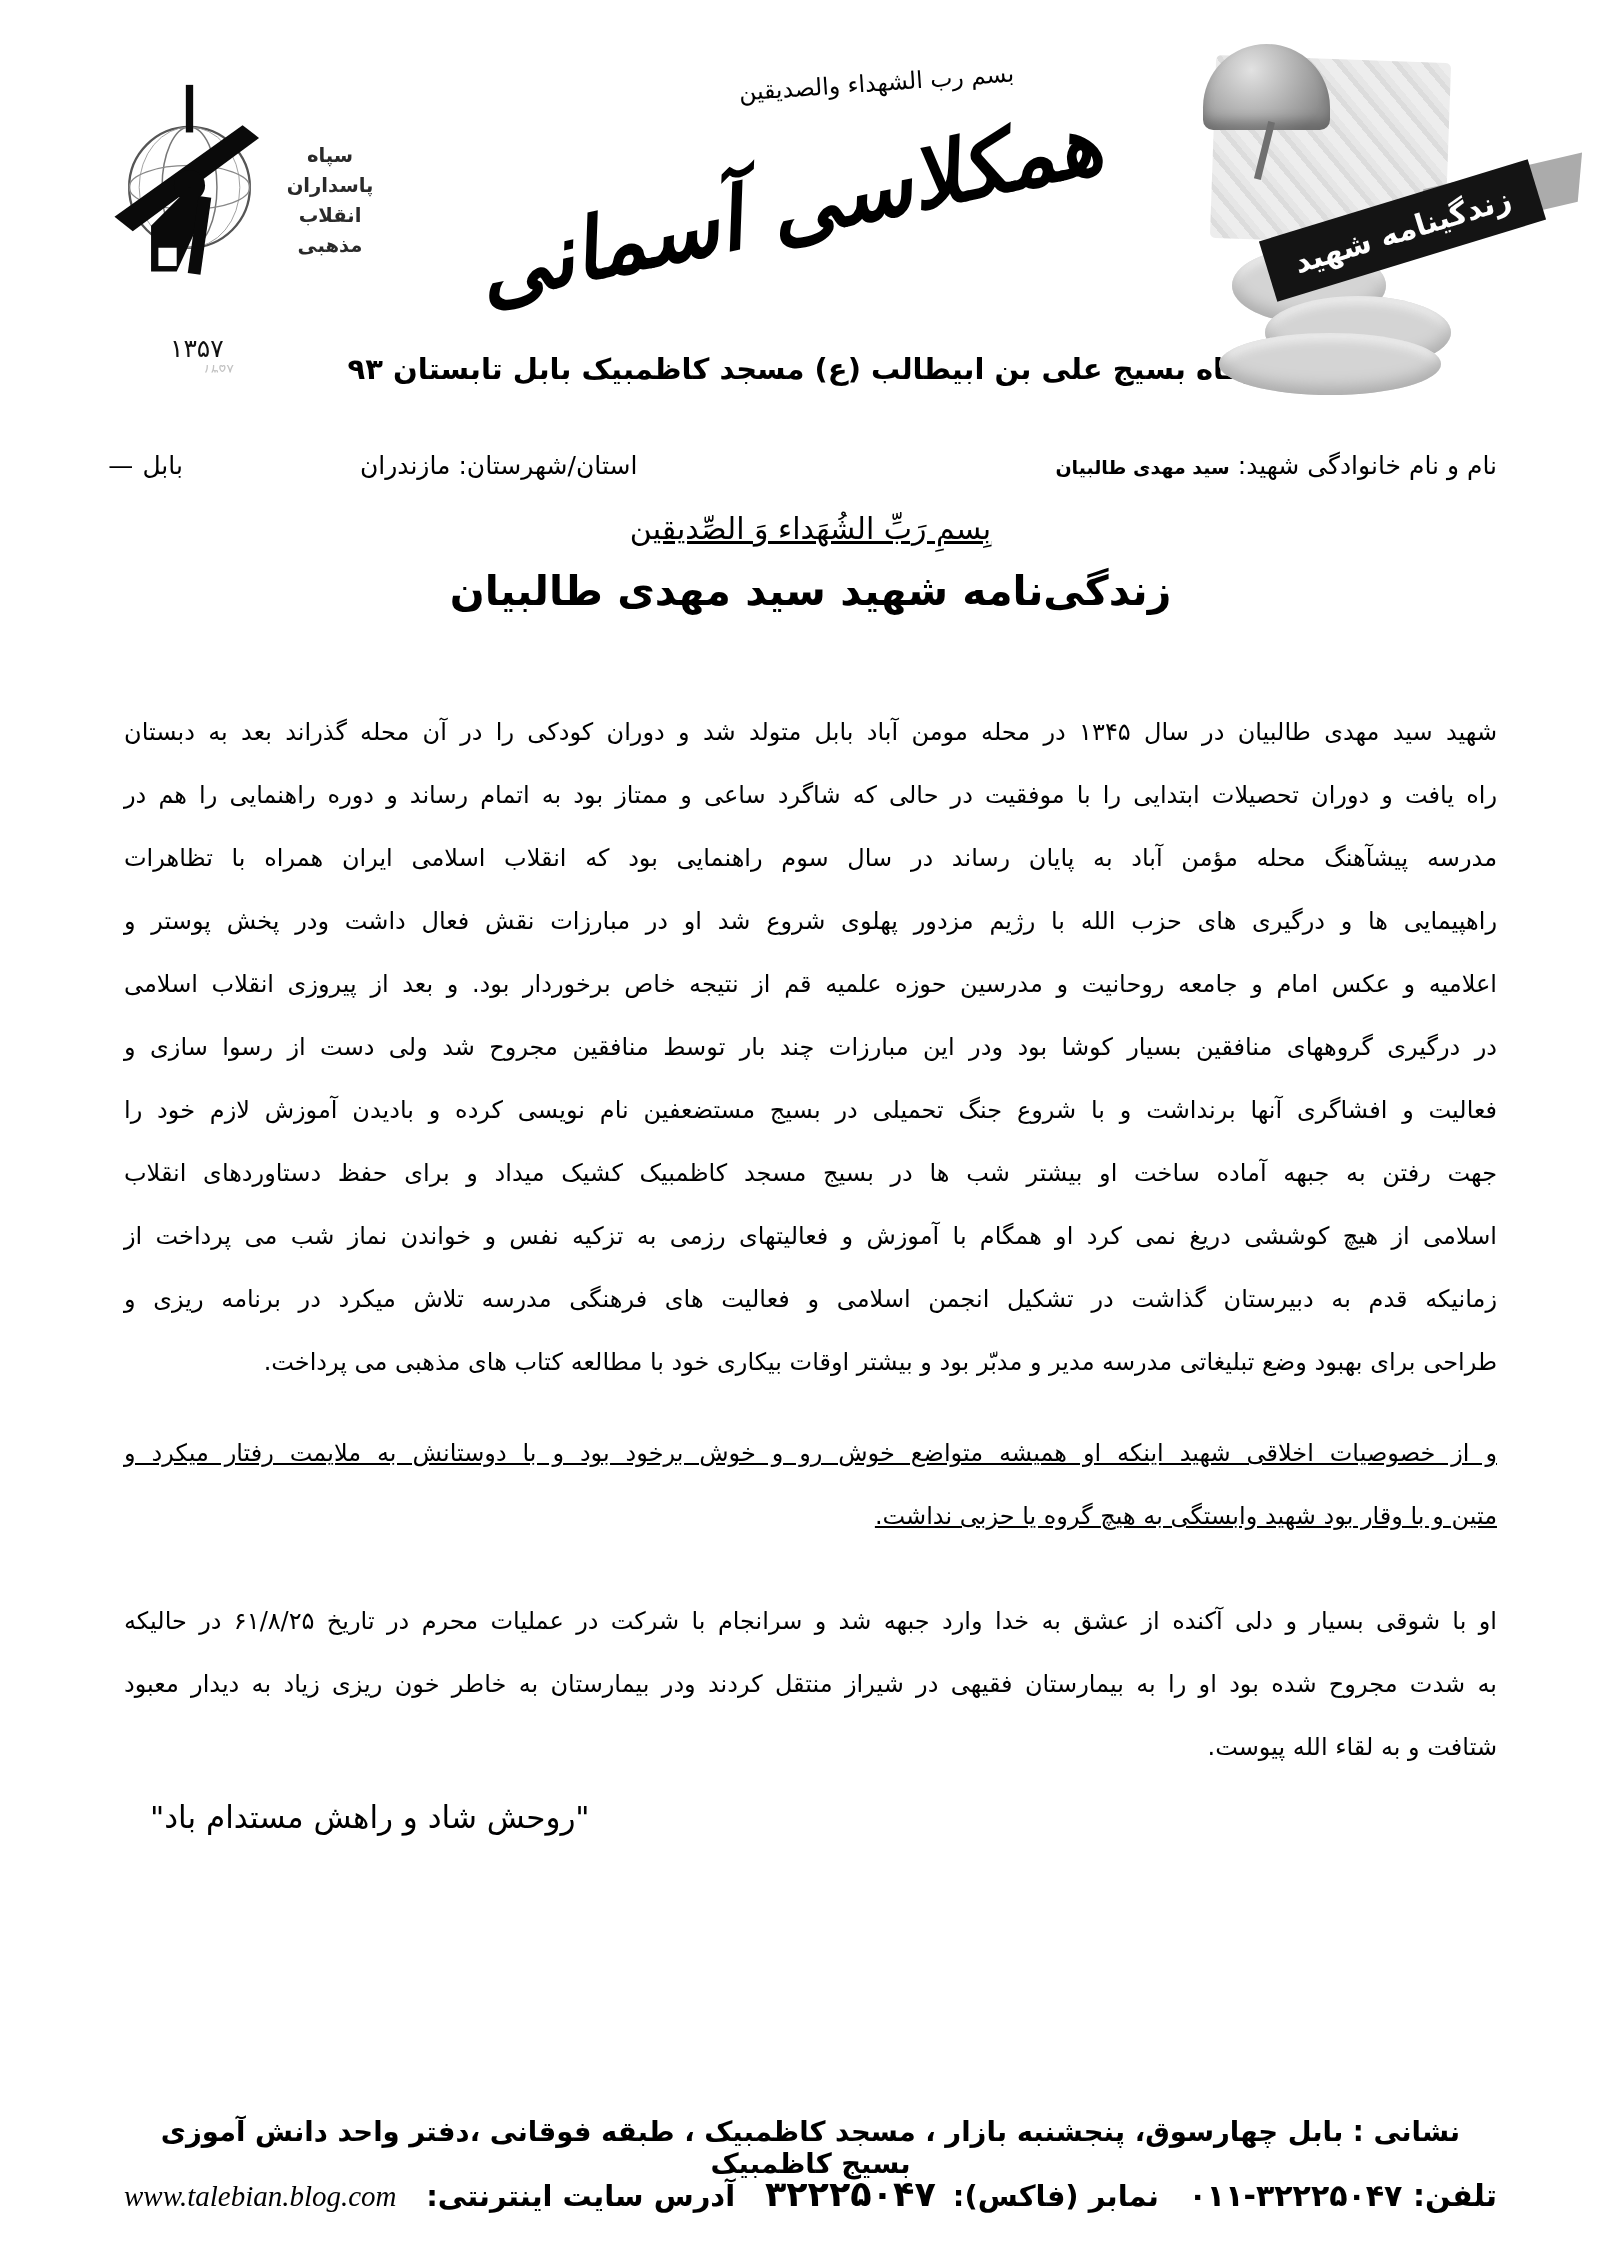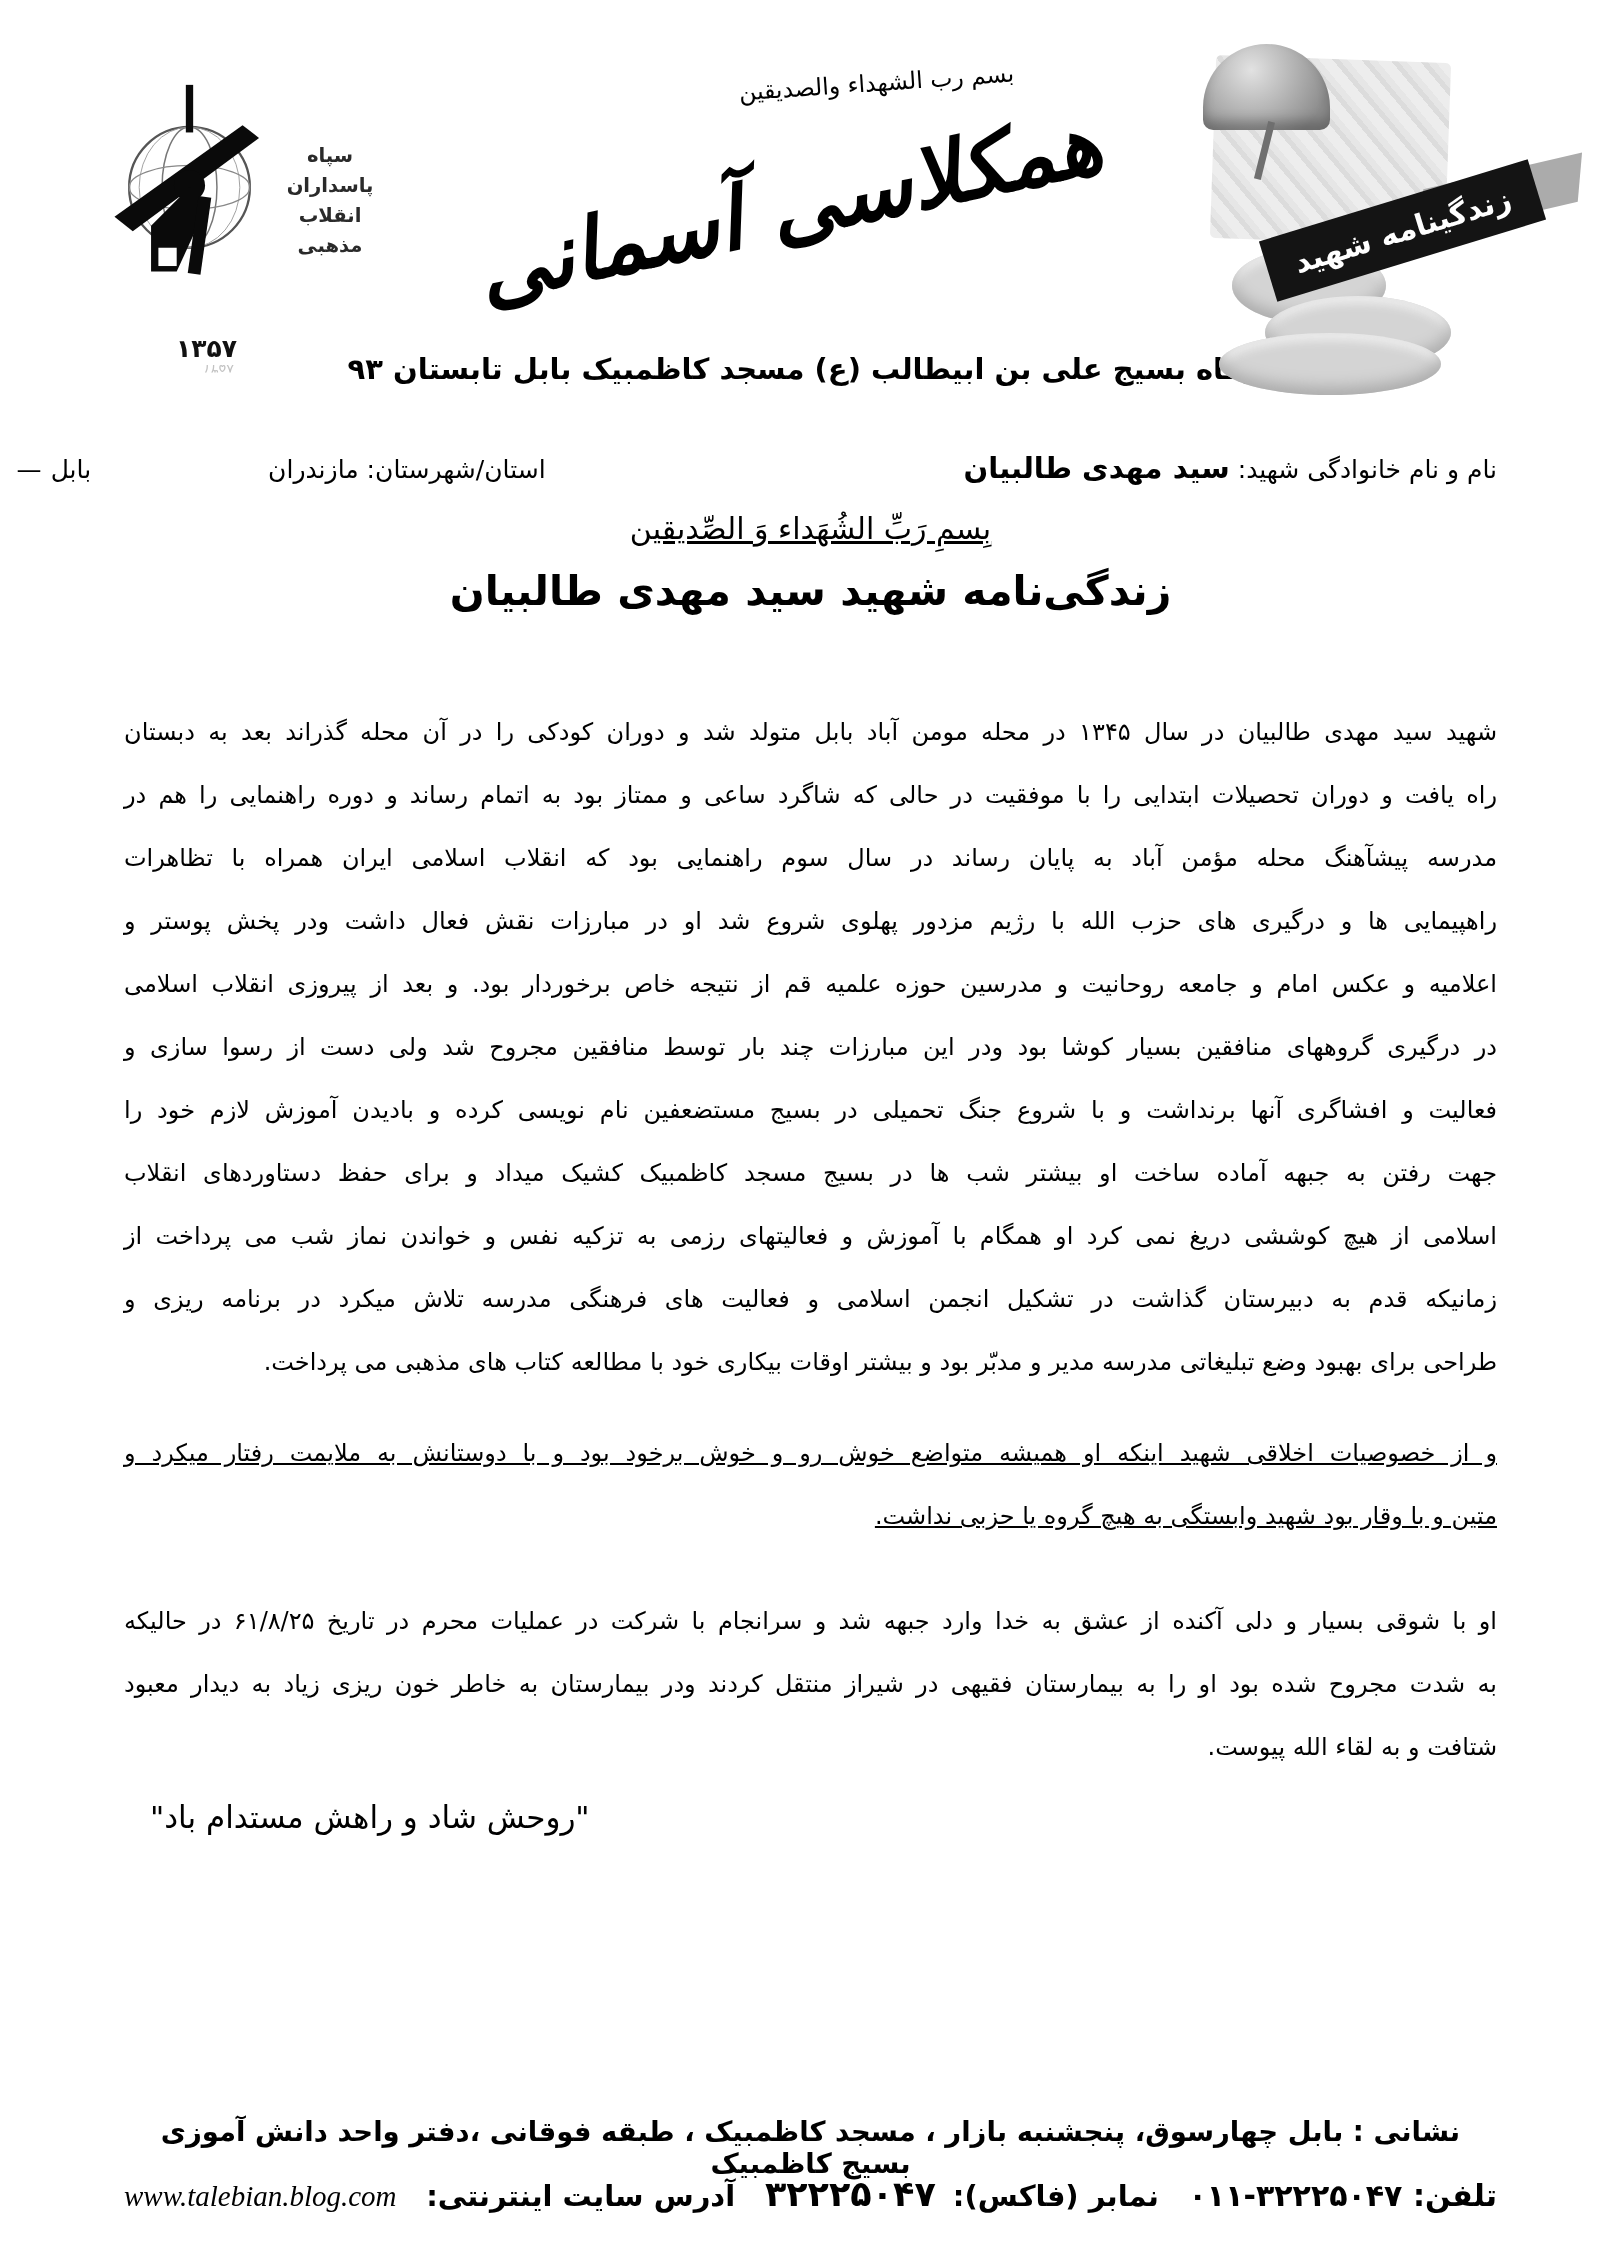--- a/index.html
+++ b/index.html
@@ -5,21 +5,21 @@
   html,body{margin:0;padding:0;background:#888;}
   .page{
     position:relative;width:1621px;height:2261px;background:#ffffff;
     font-family:"DejaVu Sans",sans-serif;color:#000;direction:rtl;overflow:hidden;
   }
   
   .logo-block{position:absolute;left:98px;top:59px;width:281px;height:333px;}
   .logo-emblem{position:absolute;left:0;top:0;}
   .logo-org{position:absolute;right:0;top:82px;width:98px;text-align:center;}
   .logo-org span{display:block;font-size:19.6px;font-weight:bold;color:#2a2a2a;line-height:30px;letter-spacing:2px;}
-  .logo-year{position:absolute;left:78px;top:275px;font-size:25px;font-weight:bold;color:#111;letter-spacing:2.6px;}
+  .logo-year{position:absolute;left:72px;top:275px;font-size:25px;font-weight:normal;color:#111;letter-spacing:2.6px;}
   .logo-year-shadow{position:absolute;left:105px;top:302px;font-size:14.4px;color:#9a9a9a;transform:scaleY(-0.8);opacity:.6;}
   
   .callig-block{position:absolute;left:608px;top:62px;width:523px;height:288px;}
   .callig-small{position:absolute;left:105px;top:6.5px;width:327px;text-align:center;
     font-size:23.5px;font-weight:500;transform:rotate(-4deg);}
   .callig-main{position:absolute;left:26px;top:78px;width:471px;text-align:center;
     font-size:86px;font-weight:bold;font-style:italic;transform:rotate(-12deg);white-space:nowrap;}
   .subtitle{position:absolute;left:0;right:0;top:352px;text-align:center;font-size:29px;font-weight:600;}
   
   .photo-block{position:absolute;left:1203px;top:36px;width:379px;height:346px;}
@@ -36,21 +36,21 @@
   .sb2{left:62px;top:260px;width:186px;height:73px;}
   .sb3{left:16.3px;top:297px;width:222px;height:62px;}
   .ribbon-tail{position:absolute;left:216px;top:136px;width:163px;height:47px;background:#ababab;
     transform:rotate(-13deg) skewX(-18deg);}
   .ribbon{position:absolute;left:59px;top:163px;width:281px;height:63px;background:#141414;
     transform:rotate(-17deg);display:flex;align-items:center;justify-content:center;}
   .ribbon span{color:#fff;font-size:30px;font-weight:bold;letter-spacing:1.3px;}
   
   .info-row{position:absolute;top:451px;right:124px;left:124px;display:flex;align-items:baseline;font-size:25px;}
   .info-name{margin-left:418px;white-space:nowrap;}
-  .info-name b{font-size:29px;}
+  .info-name b{font-size:19px;}
   .info-region{margin-left:177px;white-space:nowrap;}
   .info-city{white-space:nowrap;display:flex;gap:9.2px;}
   
   .bismillah-line{position:absolute;top:511px;left:0;right:0;text-align:center;font-size:30px;text-decoration:underline;}
   .doc-title{position:absolute;top:567px;left:0;right:0;text-align:center;font-size:41px;font-weight:bold;}
   
   .body-text{position:absolute;top:701px;right:124px;left:124px;font-size:24px;line-height:63px;}
   .pline{text-align:justify;text-align-last:justify;text-justify:inter-word;white-space:normal;}
   .pline.last{text-align-last:right;}
   .para2{margin-top:28px;text-decoration:underline;}

